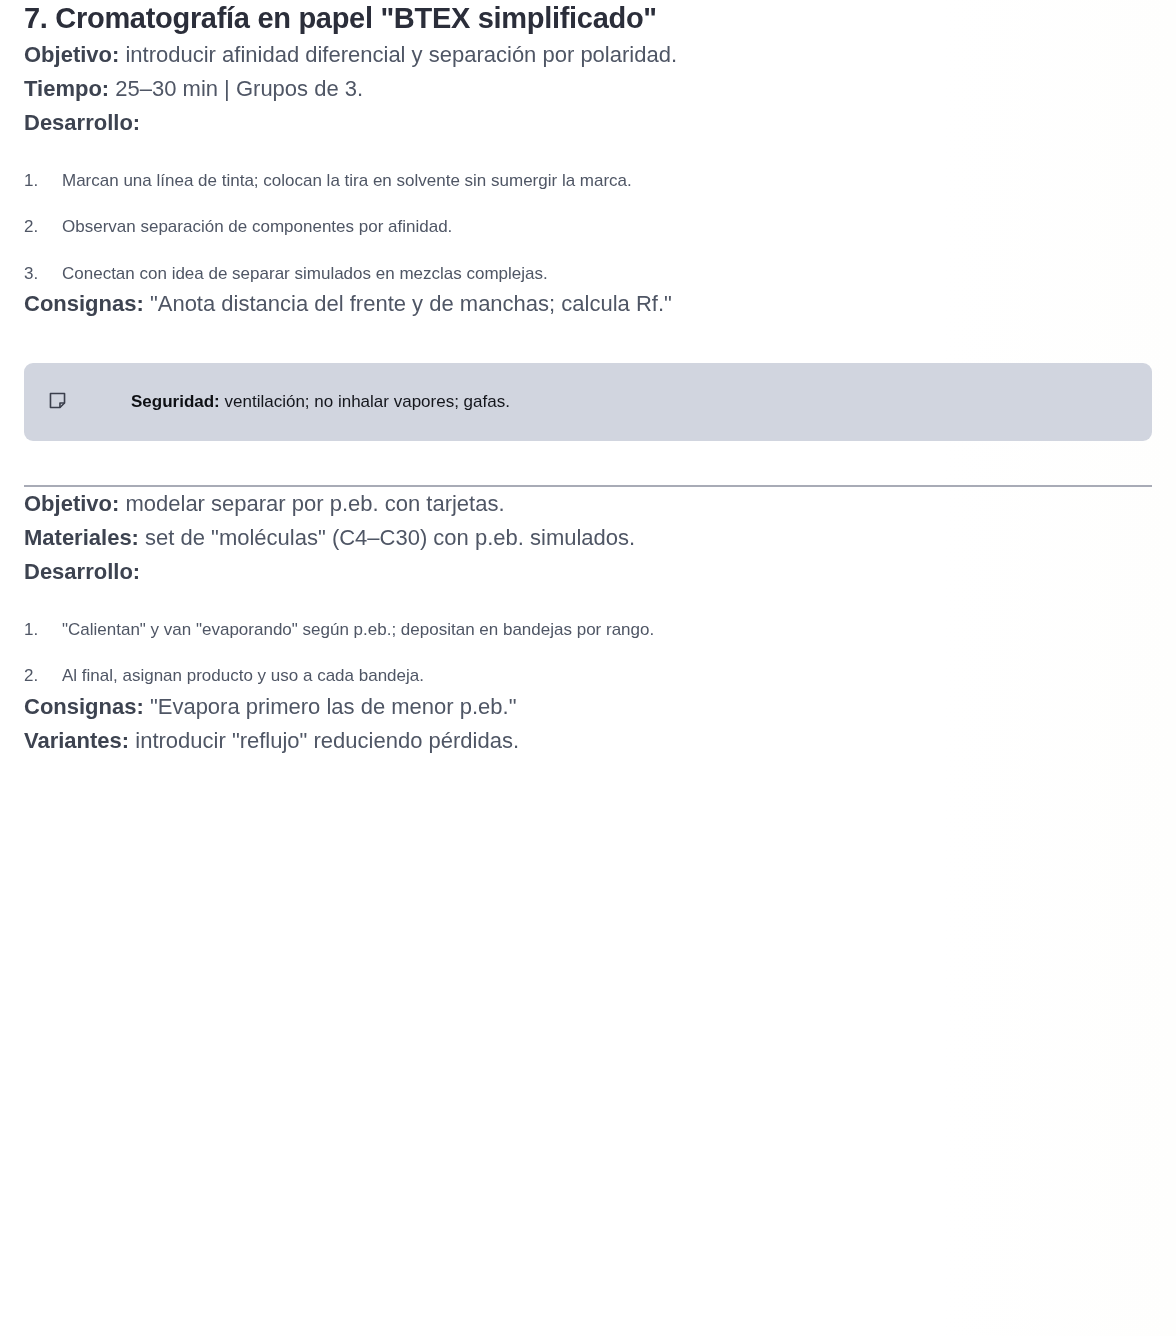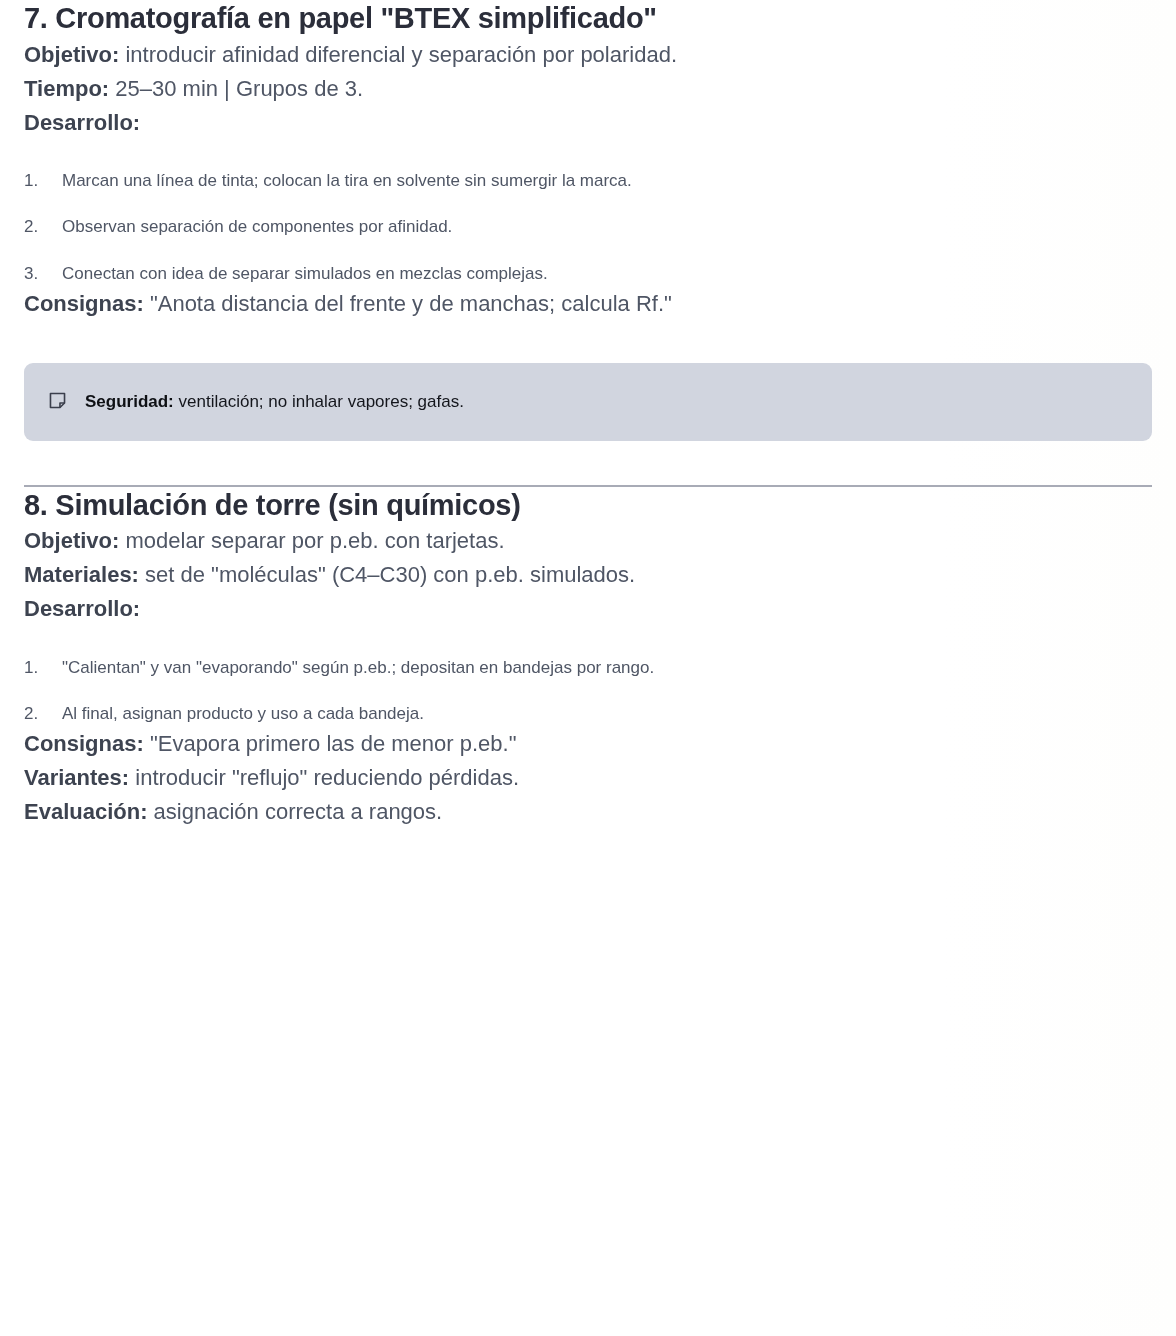--- a/index.html
+++ b/index.html
@@ -98,20 +98,21 @@
     display: block;
   }
   .callout .callout-text {
     font-size: 17px;
     line-height: 1.5;
     color: #14161c;
   }
   .callout .callout-text b {
     font-weight: 700;
     color: #0e1014;
+    margin-left: 46px;
   }
 
   hr.divider {
     border: 0;
     height: 2px;
     background: #a8abb6;
     margin: 44px 0 0 0;
   }
 </style>
 </head>
@@ -159,21 +160,20 @@
         <b>Seguridad:</b><span> ventilación; no inhalar vapores; gafas.</span>
       </div>
     </div>
 
   </section>
 
   <hr class="divider">
 
   <section>
 
-    <h2 class="section-title sec-8-title">8. Simulación de torre (sin químicos)</h2>
 
     <p class="field field-first">
       <b class="label">Objetivo:</b><span> modelar separar por p.eb. con tarjetas.</span>
     </p>
 
 
     <p class="field field-gap">
       <b class="label">Materiales:</b><span> set de "moléculas" (C4–C30) con p.eb. simulados.</span>
     </p>
 
@@ -189,19 +189,16 @@
     </div>
 
     <p class="field field-gap-sm">
       <b class="label">Consignas:</b><span> "Evapora primero las de menor p.eb."</span>
     </p>
 
     <p class="field field-gap">
       <b class="label">Variantes:</b><span> introducir "reflujo" reduciendo pérdidas.</span>
     </p>
 
-    <p class="field field-gap">
-      <b class="label">Evaluación:</b><span> asignación correcta a rangos.</span>
-    </p>
 
   </section>
 
 </div>
 
 </body></html>

